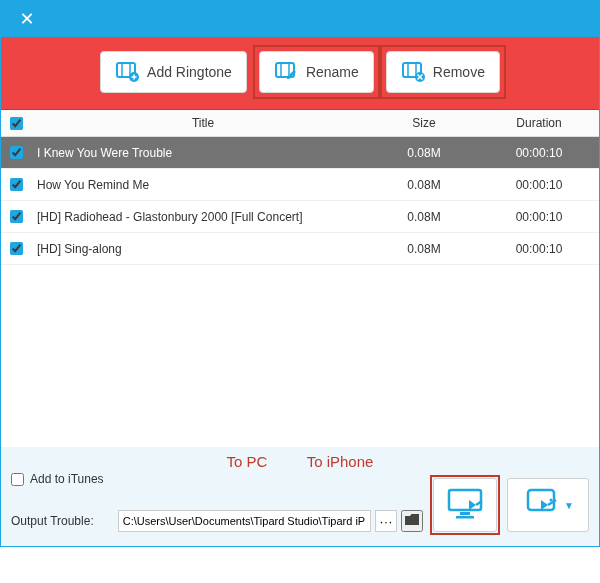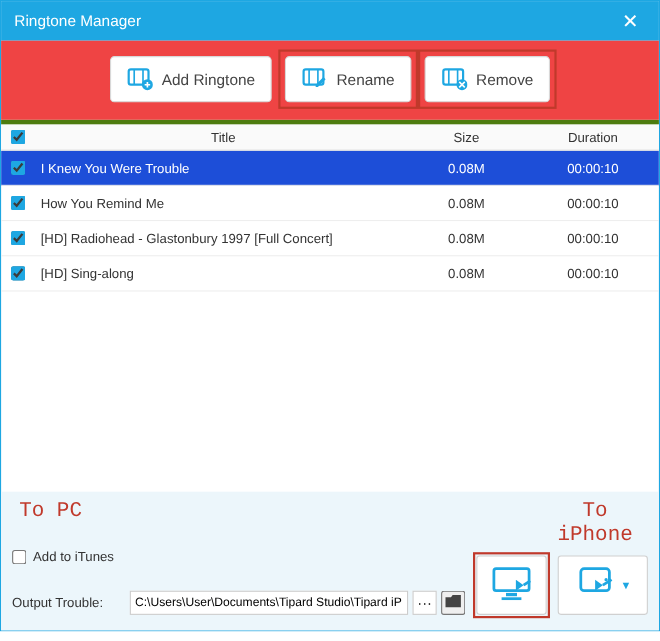--- a/index.html
+++ b/index.html
@@ -6,53 +6,52 @@
   body { font-family: "Segoe UI", Arial, sans-serif; font-size: 13px; background: #fff; width: 600px; }
   .window { width: 600px; border: 1px solid #1ea7e2; }
   .titlebar { background: #1ea7e2; color: #fff; height: 36px; display: flex; align-items: center; padding: 0 12px; }
   .titlebar .title { font-size: 14px; font-weight: 500; flex: 1; }
   .titlebar .close { width: 28px; text-align: center; font-size: 18px; cursor: pointer; }
   .toolbar-area { background: #ef4444; padding: 14px 0 16px; display: flex; justify-content: center; gap: 12px; align-items: center; }
   .btn { display: inline-flex; align-items: center; gap: 8px; background: #fff; border: 1px solid #d8d8d8; border-radius: 4px; padding: 7px 14px; cursor: pointer; font-size: 14px; color: #444; height: 42px; }
   .btn svg { width: 24px; height: 24px; }
   .hl { position: relative; }
   .hl::after { content: ""; position: absolute; inset: -6px; border: 2px solid #c0392b; pointer-events: none; }
-  .table-head { display: flex; align-items: center; height: 28px; border-top: 4px solid #4d7c0f; border-bottom: 1px solid #ddd; font-size: 12px; color: #333; background: #fafafa; }
+  .table-head { display: flex; align-items: center; height: 28px; border-top: 1px solid #4d7c0f; border-bottom: 1px solid #ddd; font-size: 12px; color: #333; background: #fafafa; }
   .col-check { width: 30px; display: flex; justify-content: center; align-items: center; }
   .col-title { flex: 1; padding-left: 6px; }
   .col-size { width: 110px; text-align: center; }
   .col-dur { width: 120px; text-align: center; }
   .rows { height: 310px; overflow: auto; }
   .row { display: flex; align-items: center; height: 32px; border-bottom: 1px solid #eee; font-size: 12px; color: #333; }
-  .row.selected { background: #1d4ed8; color: #fff; }
+  .row.selected { background: #737373; color: #fff; }
   .row .col-title { overflow: hidden; text-overflow: ellipsis; white-space: nowrap; }
   input[type=checkbox] { width: 13px; height: 13px; accent-color: #1ea7e2; }
   .footer { background: #ecf6fb; padding: 6px 10px 14px; position: relative; }
-  .annot { display: flex; justify-content: space-between; gap: 0; color: #c0392b; font-size: 19px; padding-right: 12px; font-family: Liberation Mono, monospace; }
+  .annot { display: flex; justify-content: center; gap: 0; color: #c0392b; font-size: 15px; padding-right: 12px; }
   .annot span:first-child { width: 70px; text-align: center; margin-right: 22px; }
   .annot span:last-child { width: 72px; text-align: center; }
   .footer-main { display: flex; align-items: flex-end; gap: 10px; margin-top: 2px; }
   .footer-left { flex: 1; }
   .addto { display: flex; align-items: center; gap: 6px; font-size: 12px; color: #333; margin-bottom: 24px; }
   .out-row { display: flex; align-items: center; gap: 4px; font-size: 12px; color: #333; }
   .out-row input[type=text] { flex: 1; height: 22px; border: 1px solid #ccc; padding: 0 4px; font-size: 11px; background: #fff; margin-left: 20px; }
   .ellipsis-btn { width: 22px; height: 22px; border: 1px solid #ccc; background: #fff; display: flex; align-items: center; justify-content: center; cursor: pointer; }
   .folder-btn { width: 22px; height: 22px; display: flex; align-items: center; justify-content: center; cursor: pointer; }
   .bigbtn { width: 64px; height: 54px; background: #fff; border: 1px solid #d0d0d0; border-radius: 3px; display: flex; align-items: center; justify-content: center; cursor: pointer; position: relative; }
   .bigbtn.chev { width: 82px; justify-content: center; gap: 4px; }
   .bigbtn.hl2::after { content:""; position:absolute; inset:-4px; border: 2px solid #c0392b; pointer-events:none; }
   .chev-ic { color:#1ea7e2; font-size: 10px; }
 </style>
 </head>
 <body>
 
 <div class="window">
 
   <div class="titlebar">
-    <span class="title">Ringtone Manager</span>
     <span class="close">✕</span>
   </div>
 
   <div class="toolbar-area">
     <button class="btn">
       <span>
         <svg viewBox="0 0 24 24">
             <rect x="2" y="4" width="18" height="14" rx="2" fill="none" stroke="#1ea7e2" stroke-width="2"></rect>
             <line x1="7" y1="4" x2="7" y2="18" stroke="#1ea7e2" stroke-width="1.5"></line>
             <line x1="15" y1="4" x2="15" y2="18" stroke="#1ea7e2" stroke-width="1.5"></line>
@@ -116,21 +115,21 @@
           <input type="checkbox" checked="" style="">
         </div>
         <div class="col-title">How You Remind Me</div>
         <div class="col-size">0.08M</div>
         <div class="col-dur">00:00:10</div>
       </div>
       <div class="row">
         <div class="col-check">
           <input type="checkbox" checked="" style="">
         </div>
-        <div class="col-title">[HD] Radiohead - Glastonbury 1997 [Full Concert]</div>
+        <div class="col-title">[HD] Radiohead - Glastonbury 2000 [Full Concert]</div>
         <div class="col-size">0.08M</div>
         <div class="col-dur">00:00:10</div>
       </div>
       <div class="row">
         <div class="col-check">
           <input type="checkbox" checked="" style="">
         </div>
         <div class="col-title">[HD] Sing-along</div>
         <div class="col-size">0.08M</div>
         <div class="col-dur">00:00:10</div>

